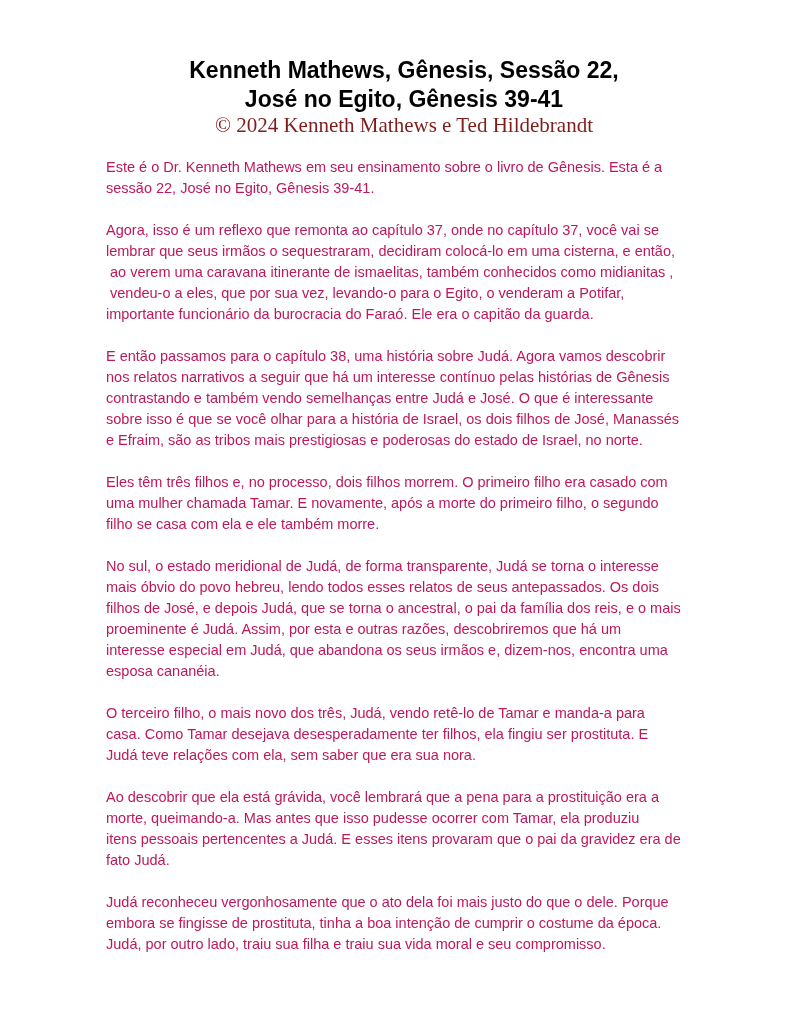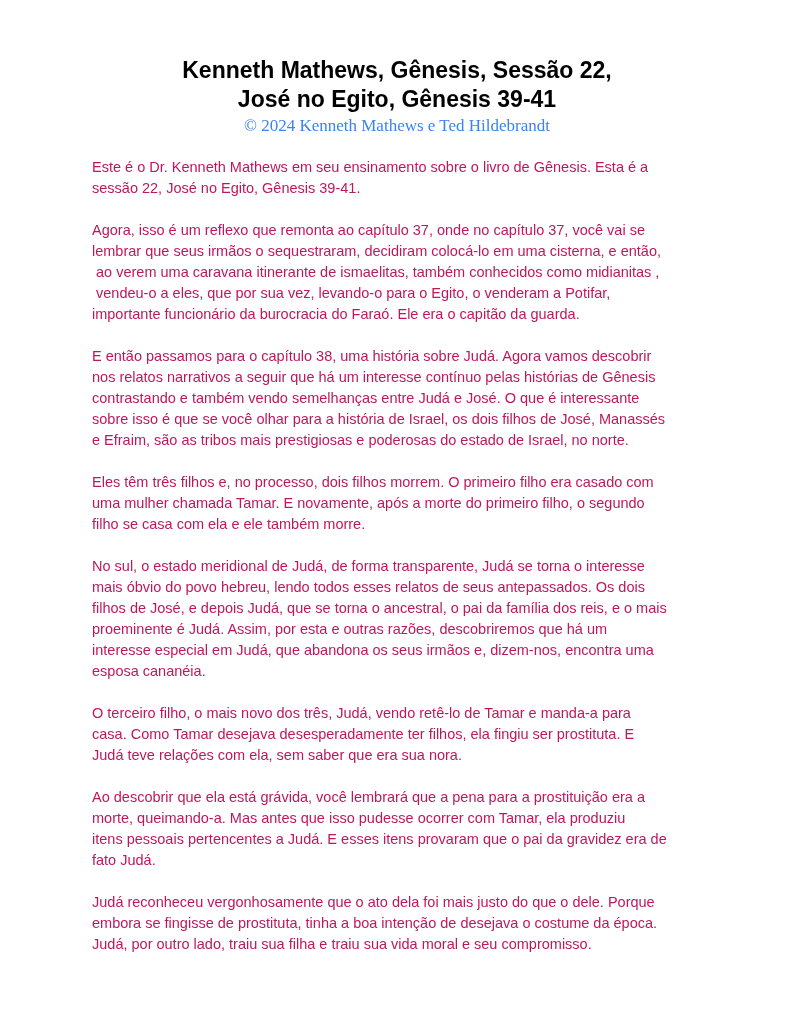--- a/index.html
+++ b/index.html
@@ -10,38 +10,39 @@
   .page {
     position: relative;
     width: 794px;
     height: 1024px;
     background: #ffffff;
     font-family: "Liberation Sans", sans-serif;
     color: #1c1c1c;
     overflow: hidden;
     box-sizing: border-box;
     padding-top: 56px;
+    padding-left: 14px;
   }
   header {
     text-align: center;
   }
   h1.doc-title {
     margin: 0;
     font-family: "Liberation Sans", sans-serif;
     font-size: 23px;
     line-height: 29px;
     font-weight: 700;
     color: #000000;
   }
   .copyright {
     margin-top: 1px;
     font-family: "Liberation Serif", serif;
-    font-size: 17px;
+    font-size: 21px;
     line-height: 21px;
-    color: #3b82f6;
+    color: #7f1d1d;
   }
   main.doc-body {
     margin: 21px 0 0 92px;
     width: 660px;
   }
   p.para {
     margin: 0 0 21px 0;
     font-size: 14.5px;
     line-height: 21px;
     white-space: pre;
@@ -79,16 +80,16 @@
 interesse especial em Judá, que abandona os seus irmãos e, dizem-nos, encontra uma
 esposa cananéia.</p>
     <p class="para">O terceiro filho, o mais novo dos três, Judá, vendo retê-lo de Tamar e manda-a para
 casa. Como Tamar desejava desesperadamente ter filhos, ela fingiu ser prostituta. E
 Judá teve relações com ela, sem saber que era sua nora.</p>
     <p class="para">Ao descobrir que ela está grávida, você lembrará que a pena para a prostituição era a
 morte, queimando-a. Mas antes que isso pudesse ocorrer com Tamar, ela produziu
 itens pessoais pertencentes a Judá. E esses itens provaram que o pai da gravidez era de
 fato Judá.</p>
     <p class="para">Judá reconheceu vergonhosamente que o ato dela foi mais justo do que o dele. Porque
-embora se fingisse de prostituta, tinha a boa intenção de desejava o costume da época.
+embora se fingisse de prostituta, tinha a boa intenção de cumprir o costume da época.
 Judá, por outro lado, traiu sua filha e traiu sua vida moral e seu compromisso.</p>
   </main>
 </div>
 
 </body></html>

